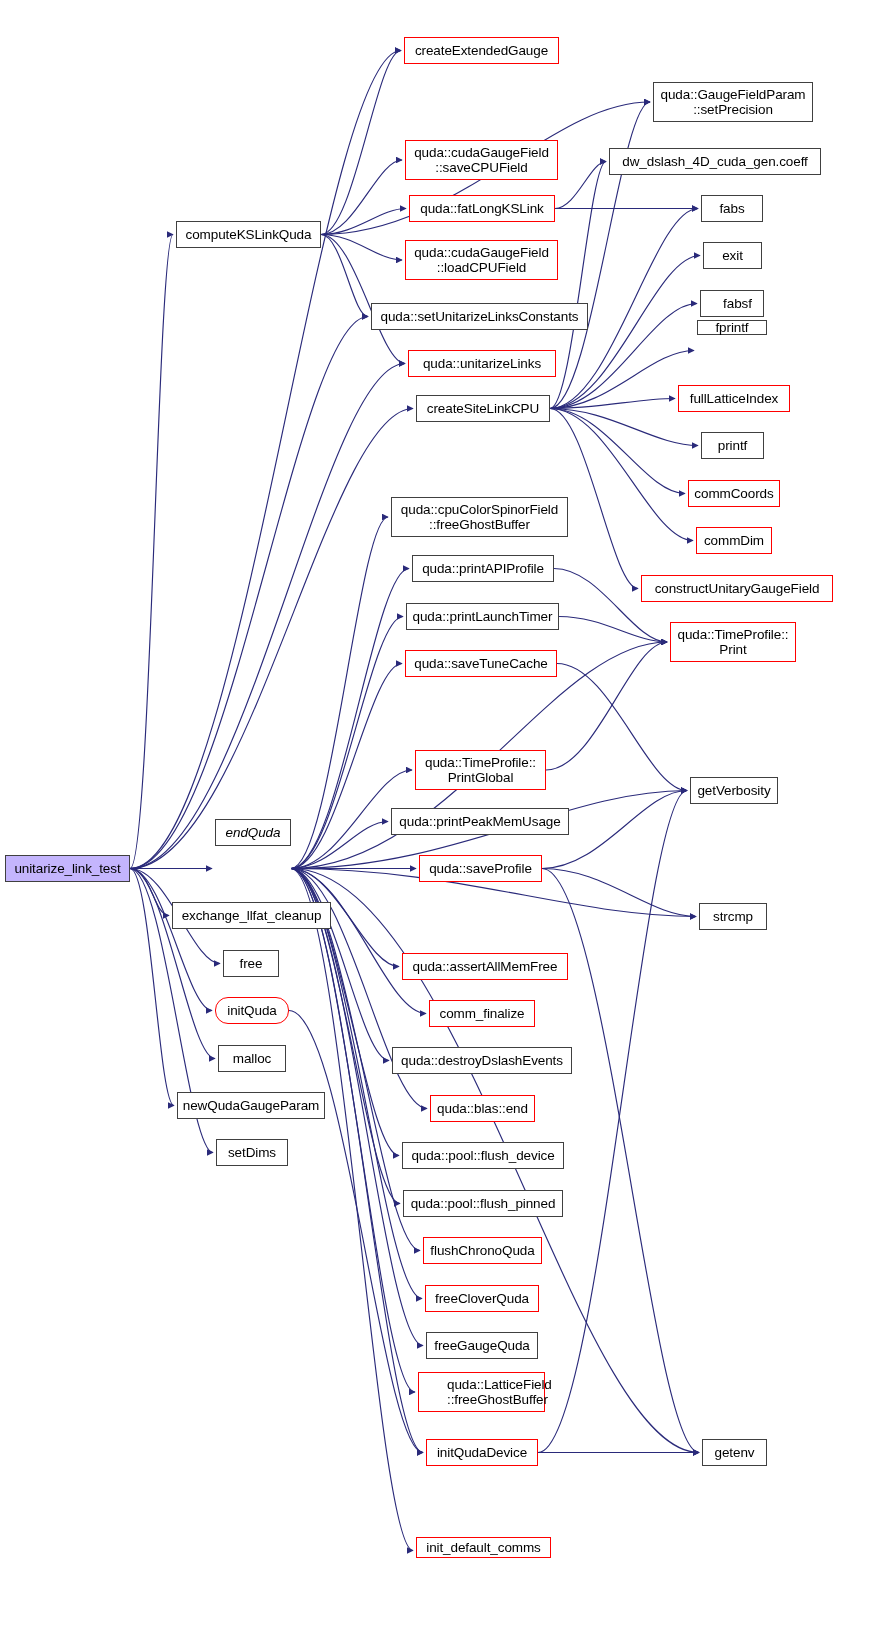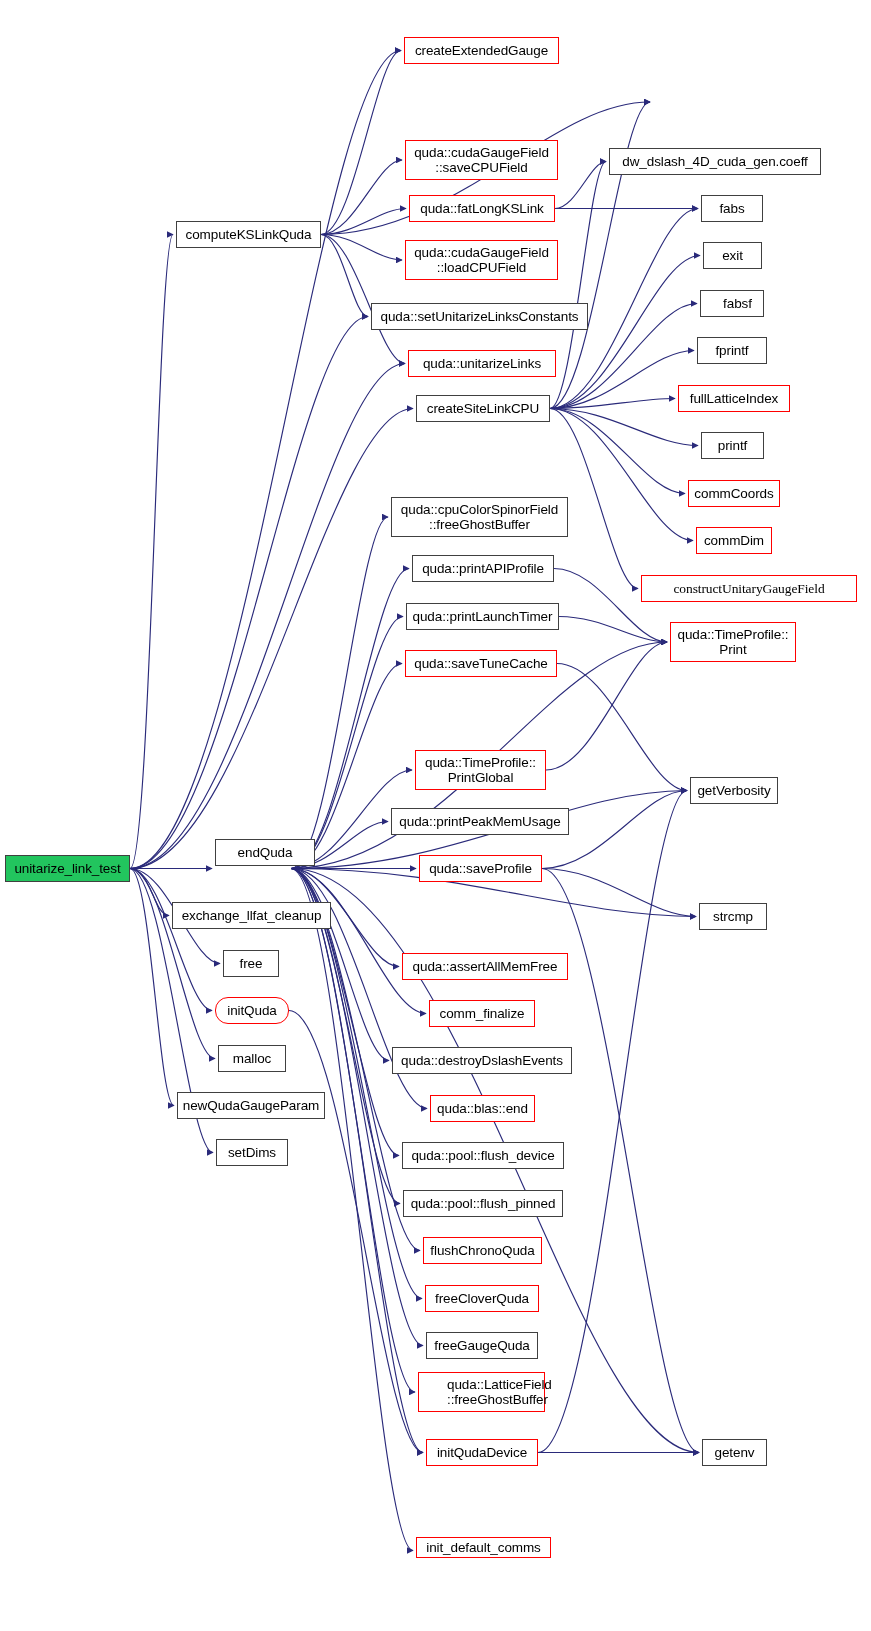--- a/index.html
+++ b/index.html
@@ -36,21 +36,21 @@
     background: #ffffff;
     border: 1px solid #404040;
     white-space: pre;
     letter-spacing: -0.1px;
     z-index: 5;
   }
   .node.red {
     border-color: #ff0000;
   }
   .node.root {
-    background: #22c55e;
+    background: #c4b5fd;
     border-color: #404040;
   }
   .node .lbl {
     display: block;
     width: 100%;
   }
 </style>
 </head>
 <body>
 
@@ -125,50 +125,52 @@
         <path d="M 542 868.5 C 606.7625 868.5, 651.5074999999999 1452.5, 699 1452.5" marker-end="url(#arrow)"></path>
         <path d="M 289 1010.5 C 344.275 1010.5, 382.465 1452.5, 423 1452.5" marker-end="url(#arrow)"></path>
         <path d="M 538 1452.5 C 599.4625 1452.5, 641.9275 790.5, 687 790.5" marker-end="url(#arrow)"></path>
         <path d="M 538 1452.5 C 604.4125 1452.5, 650.2975 1452.5, 699 1452.5" marker-end="url(#arrow)"></path>
         <path d="M 291 868.5 C 459.3 868.5, 575.5799999999999 1452.5, 699 1452.5" marker-end="url(#arrow)"></path>
       </g>
   </svg>
 <div class="node root" style="left: 5px; top: 855px; width: 125px; height: 27px;"><span class="lbl">unitarize_link_test</span></div>
     <div class="node" style="left: 176px; top: 221px; width: 145px; height: 27px;"><span class="lbl">computeKSLinkQuda</span></div>
     <div class="node red" style="left: 404px; top: 37px; width: 155px; height: 27px;"><span class="lbl">createExtendedGauge</span></div>
+    <div class="node" style="left: 653px; top: 82px; width: 160px; height: 40px;"><span class="lbl">quda::GaugeFieldParam
+::setPrecision</span></div>
     <div class="node red" style="left: 405px; top: 140px; width: 153px; height: 40px;"><span class="lbl">quda::cudaGaugeField
 ::saveCPUField</span></div>
     <div class="node" style="left: 609px; top: 148px; width: 212px; height: 27px;"><span class="lbl">dw_dslash_4D_cuda_gen.coeff</span></div>
     <div class="node red" style="left: 409px; top: 195px; width: 146px; height: 27px;"><span class="lbl">quda::fatLongKSLink</span></div>
     <div class="node" style="left: 701px; top: 195px; width: 62px; height: 27px;"><span class="lbl">fabs</span></div>
     <div class="node red" style="left: 405px; top: 240px; width: 153px; height: 40px;"><span class="lbl">quda::cudaGaugeField
 ::loadCPUField</span></div>
     <div class="node" style="left: 703px; top: 242px; width: 59px; height: 27px;"><span class="lbl">exit</span></div>
     <div class="node" style="left: 700px; top: 290px; width: 64px; height: 27px; padding-left: 11px;"><span class="lbl">fabsf</span></div>
     <div class="node" style="left: 371px; top: 303px; width: 217px; height: 27px;"><span class="lbl">quda::setUnitarizeLinksConstants</span></div>
-    <div class="node" style="left: 697px; top: 337px; width: 70px; height: 27px;"><span class="lbl">fprintf</span></div>
+    <div class="node" style="left: 697px; top: 320px; width: 70px; height: 15px;"><span class="lbl">fprintf</span></div>
     <div class="node red" style="left: 408px; top: 350px; width: 148px; height: 27px;"><span class="lbl">quda::unitarizeLinks</span></div>
     <div class="node red" style="left: 678px; top: 385px; width: 112px; height: 27px;"><span class="lbl">fullLatticeIndex</span></div>
     <div class="node" style="left: 416px; top: 395px; width: 134px; height: 27px;"><span class="lbl">createSiteLinkCPU</span></div>
     <div class="node" style="left: 701px; top: 432px; width: 63px; height: 27px;"><span class="lbl">printf</span></div>
     <div class="node red" style="left: 688px; top: 480px; width: 92px; height: 27px;"><span class="lbl">commCoords</span></div>
     <div class="node" style="left: 391px; top: 497px; width: 177px; height: 40px;"><span class="lbl">quda::cpuColorSpinorField
 ::freeGhostBuffer</span></div>
     <div class="node red" style="left: 696px; top: 527px; width: 76px; height: 27px;"><span class="lbl">commDim</span></div>
     <div class="node" style="left: 412px; top: 555px; width: 142px; height: 27px;"><span class="lbl">quda::printAPIProfile</span></div>
-    <div class="node red" style="left: 641px; top: 575px; width: 216px; height: 27px; font-family: Liberation Serif, serif;"><span class="lbl">constructUnitaryGaugeField</span></div>
+    <div class="node red" style="left: 641px; top: 575px; width: 192px; height: 27px;"><span class="lbl">constructUnitaryGaugeField</span></div>
     <div class="node" style="left: 406px; top: 603px; width: 153px; height: 27px;"><span class="lbl">quda::printLaunchTimer</span></div>
     <div class="node red" style="left: 670px; top: 622px; width: 126px; height: 40px;"><span class="lbl">quda::TimeProfile::
 Print</span></div>
     <div class="node red" style="left: 405px; top: 650px; width: 152px; height: 27px;"><span class="lbl">quda::saveTuneCache</span></div>
     <div class="node red" style="left: 415px; top: 750px; width: 131px; height: 40px;"><span class="lbl">quda::TimeProfile::
 PrintGlobal</span></div>
     <div class="node" style="left: 690px; top: 777px; width: 88px; height: 27px;"><span class="lbl">getVerbosity</span></div>
     <div class="node" style="left: 391px; top: 808px; width: 178px; height: 27px;"><span class="lbl">quda::printPeakMemUsage</span></div>
-    <div class="node" style="left: 215px; top: 839px; width: 100px; height: 27px;"><span class="lbl">endQuda</span></div>
+    <div class="node" style="left: 215px; top: 819px; width: 76px; height: 27px; font-style: italic;"><span class="lbl">endQuda</span></div>
     <div class="node red" style="left: 419px; top: 855px; width: 123px; height: 27px; justify-content: flex-end;"><span class="lbl">quda::saveProfile</span></div>
     <div class="node" style="left: 172px; top: 902px; width: 159px; height: 27px;"><span class="lbl">exchange_llfat_cleanup</span></div>
     <div class="node" style="left: 699px; top: 903px; width: 68px; height: 27px;"><span class="lbl">strcmp</span></div>
     <div class="node" style="left: 223px; top: 950px; width: 56px; height: 27px;"><span class="lbl">free</span></div>
     <div class="node red" style="left: 402px; top: 953px; width: 166px; height: 27px;"><span class="lbl">quda::assertAllMemFree</span></div>
     <div class="node red" style="left: 215px; top: 997px; width: 74px; height: 27px; border-radius: 13px;"><span class="lbl">initQuda</span></div>
     <div class="node red" style="left: 429px; top: 1000px; width: 106px; height: 27px;"><span class="lbl">comm_finalize</span></div>
     <div class="node" style="left: 218px; top: 1045px; width: 68px; height: 27px;"><span class="lbl">malloc</span></div>
     <div class="node" style="left: 392px; top: 1047px; width: 180px; height: 27px;"><span class="lbl">quda::destroyDslashEvents</span></div>
     <div class="node" style="left: 177px; top: 1092px; width: 148px; height: 27px;"><span class="lbl">newQudaGaugeParam</span></div>

